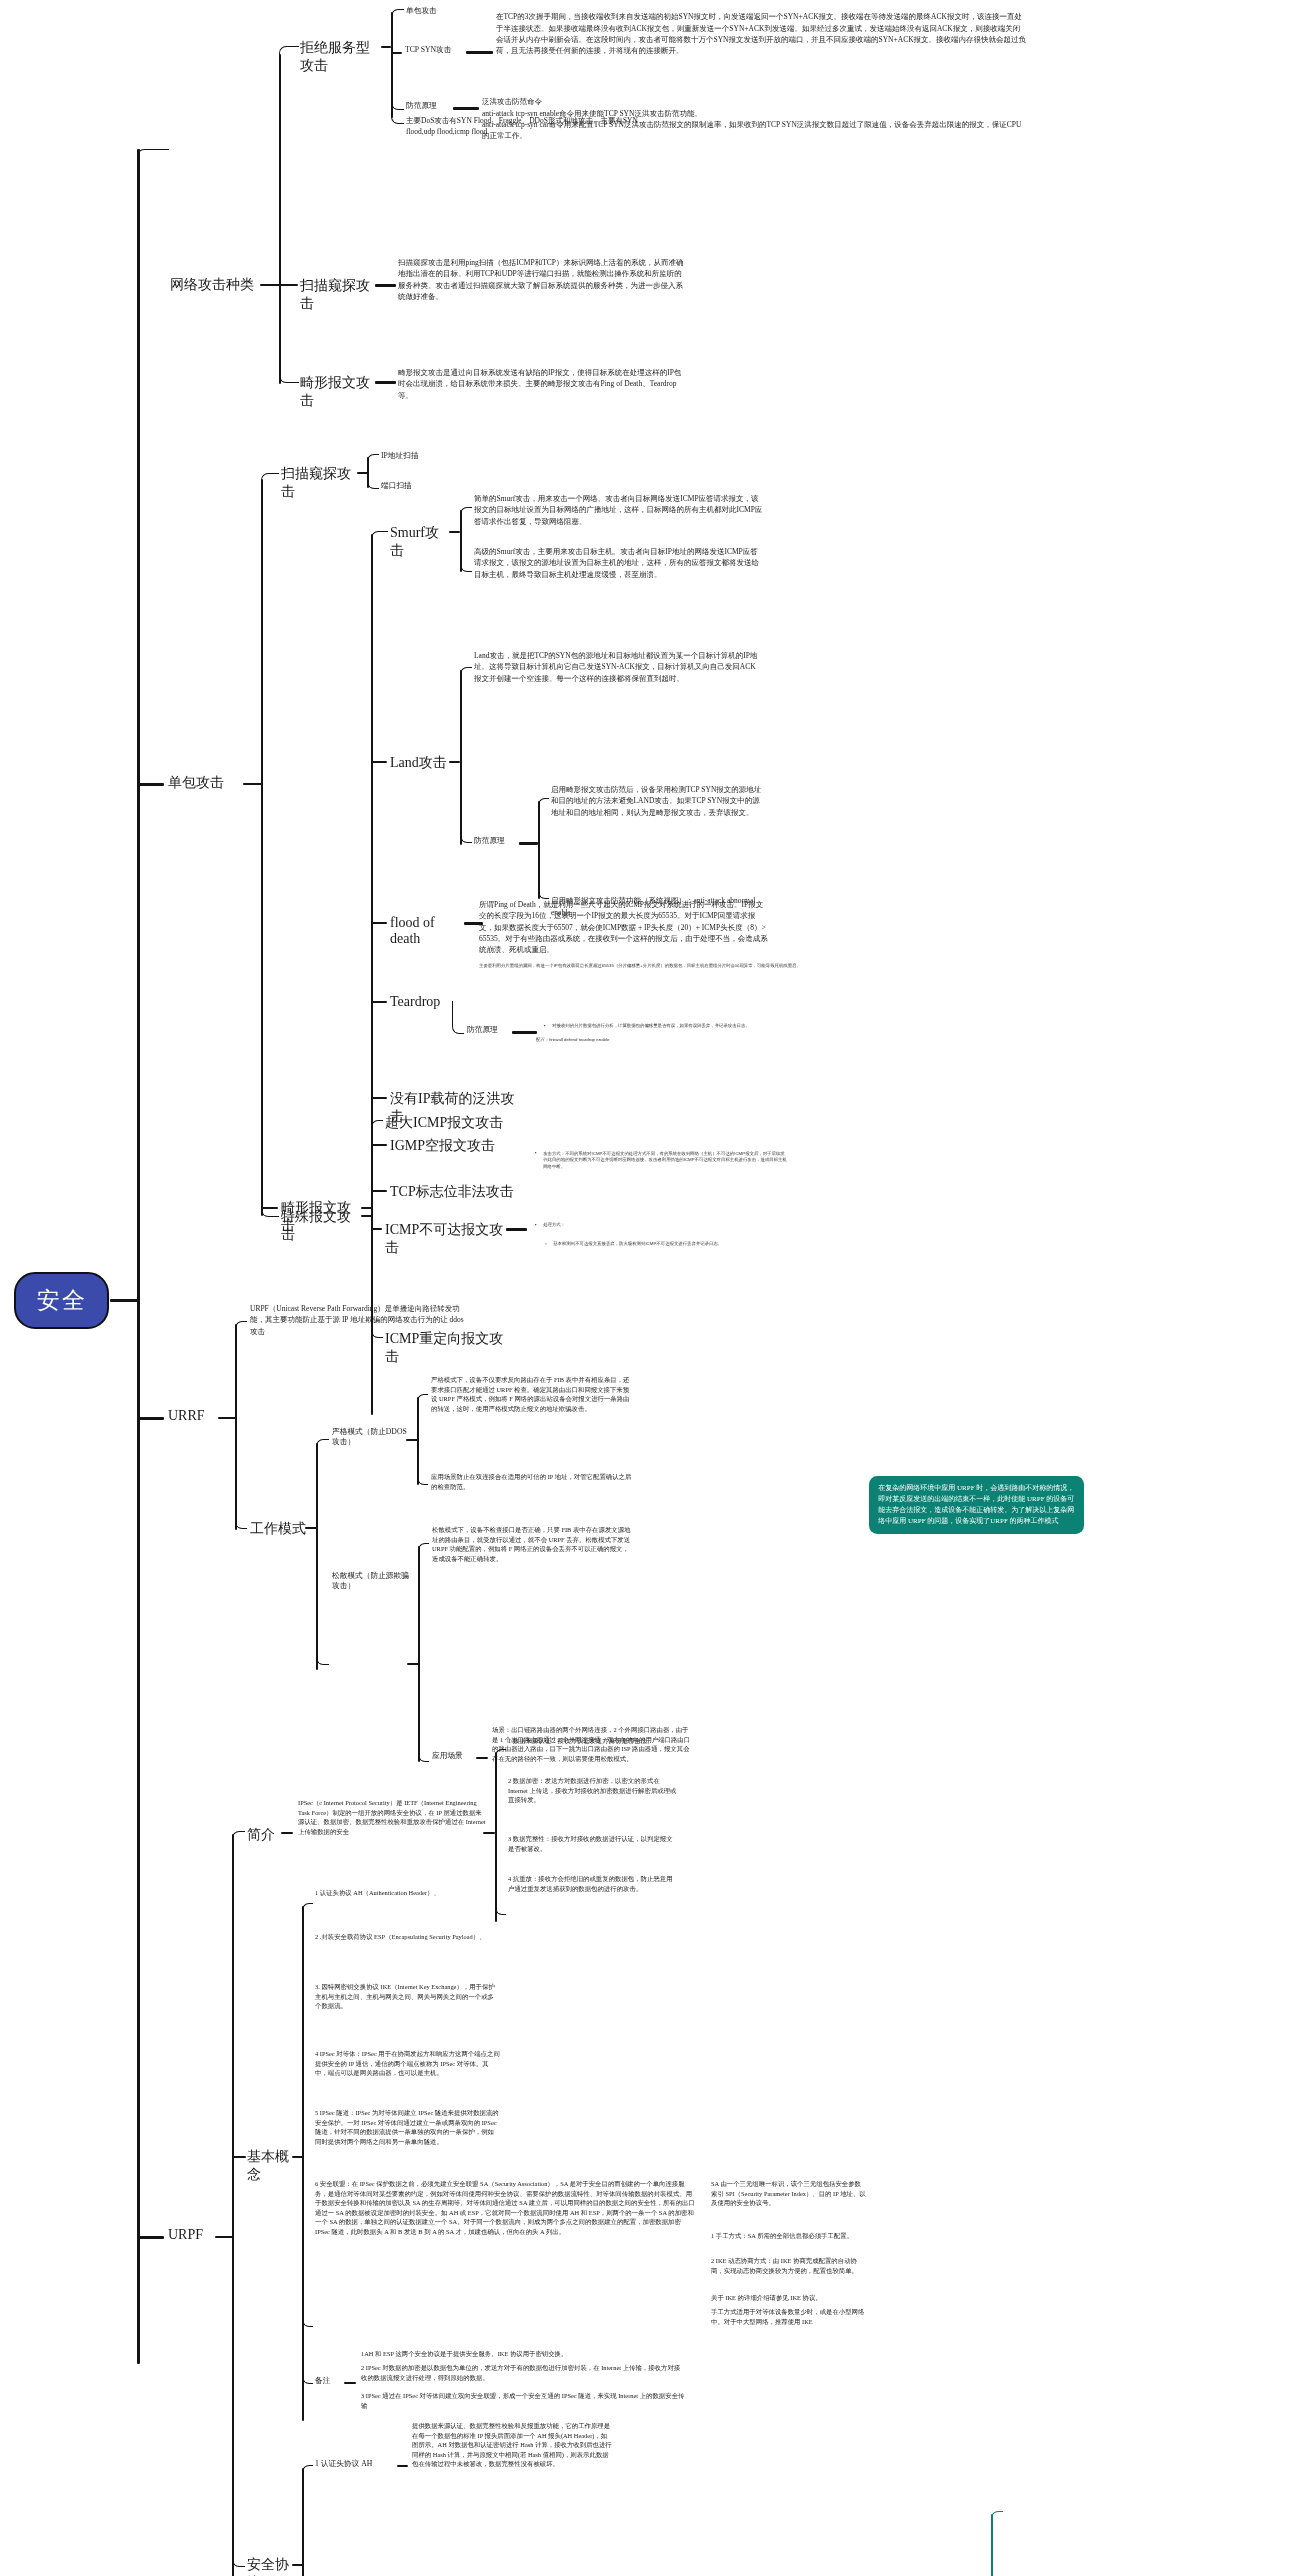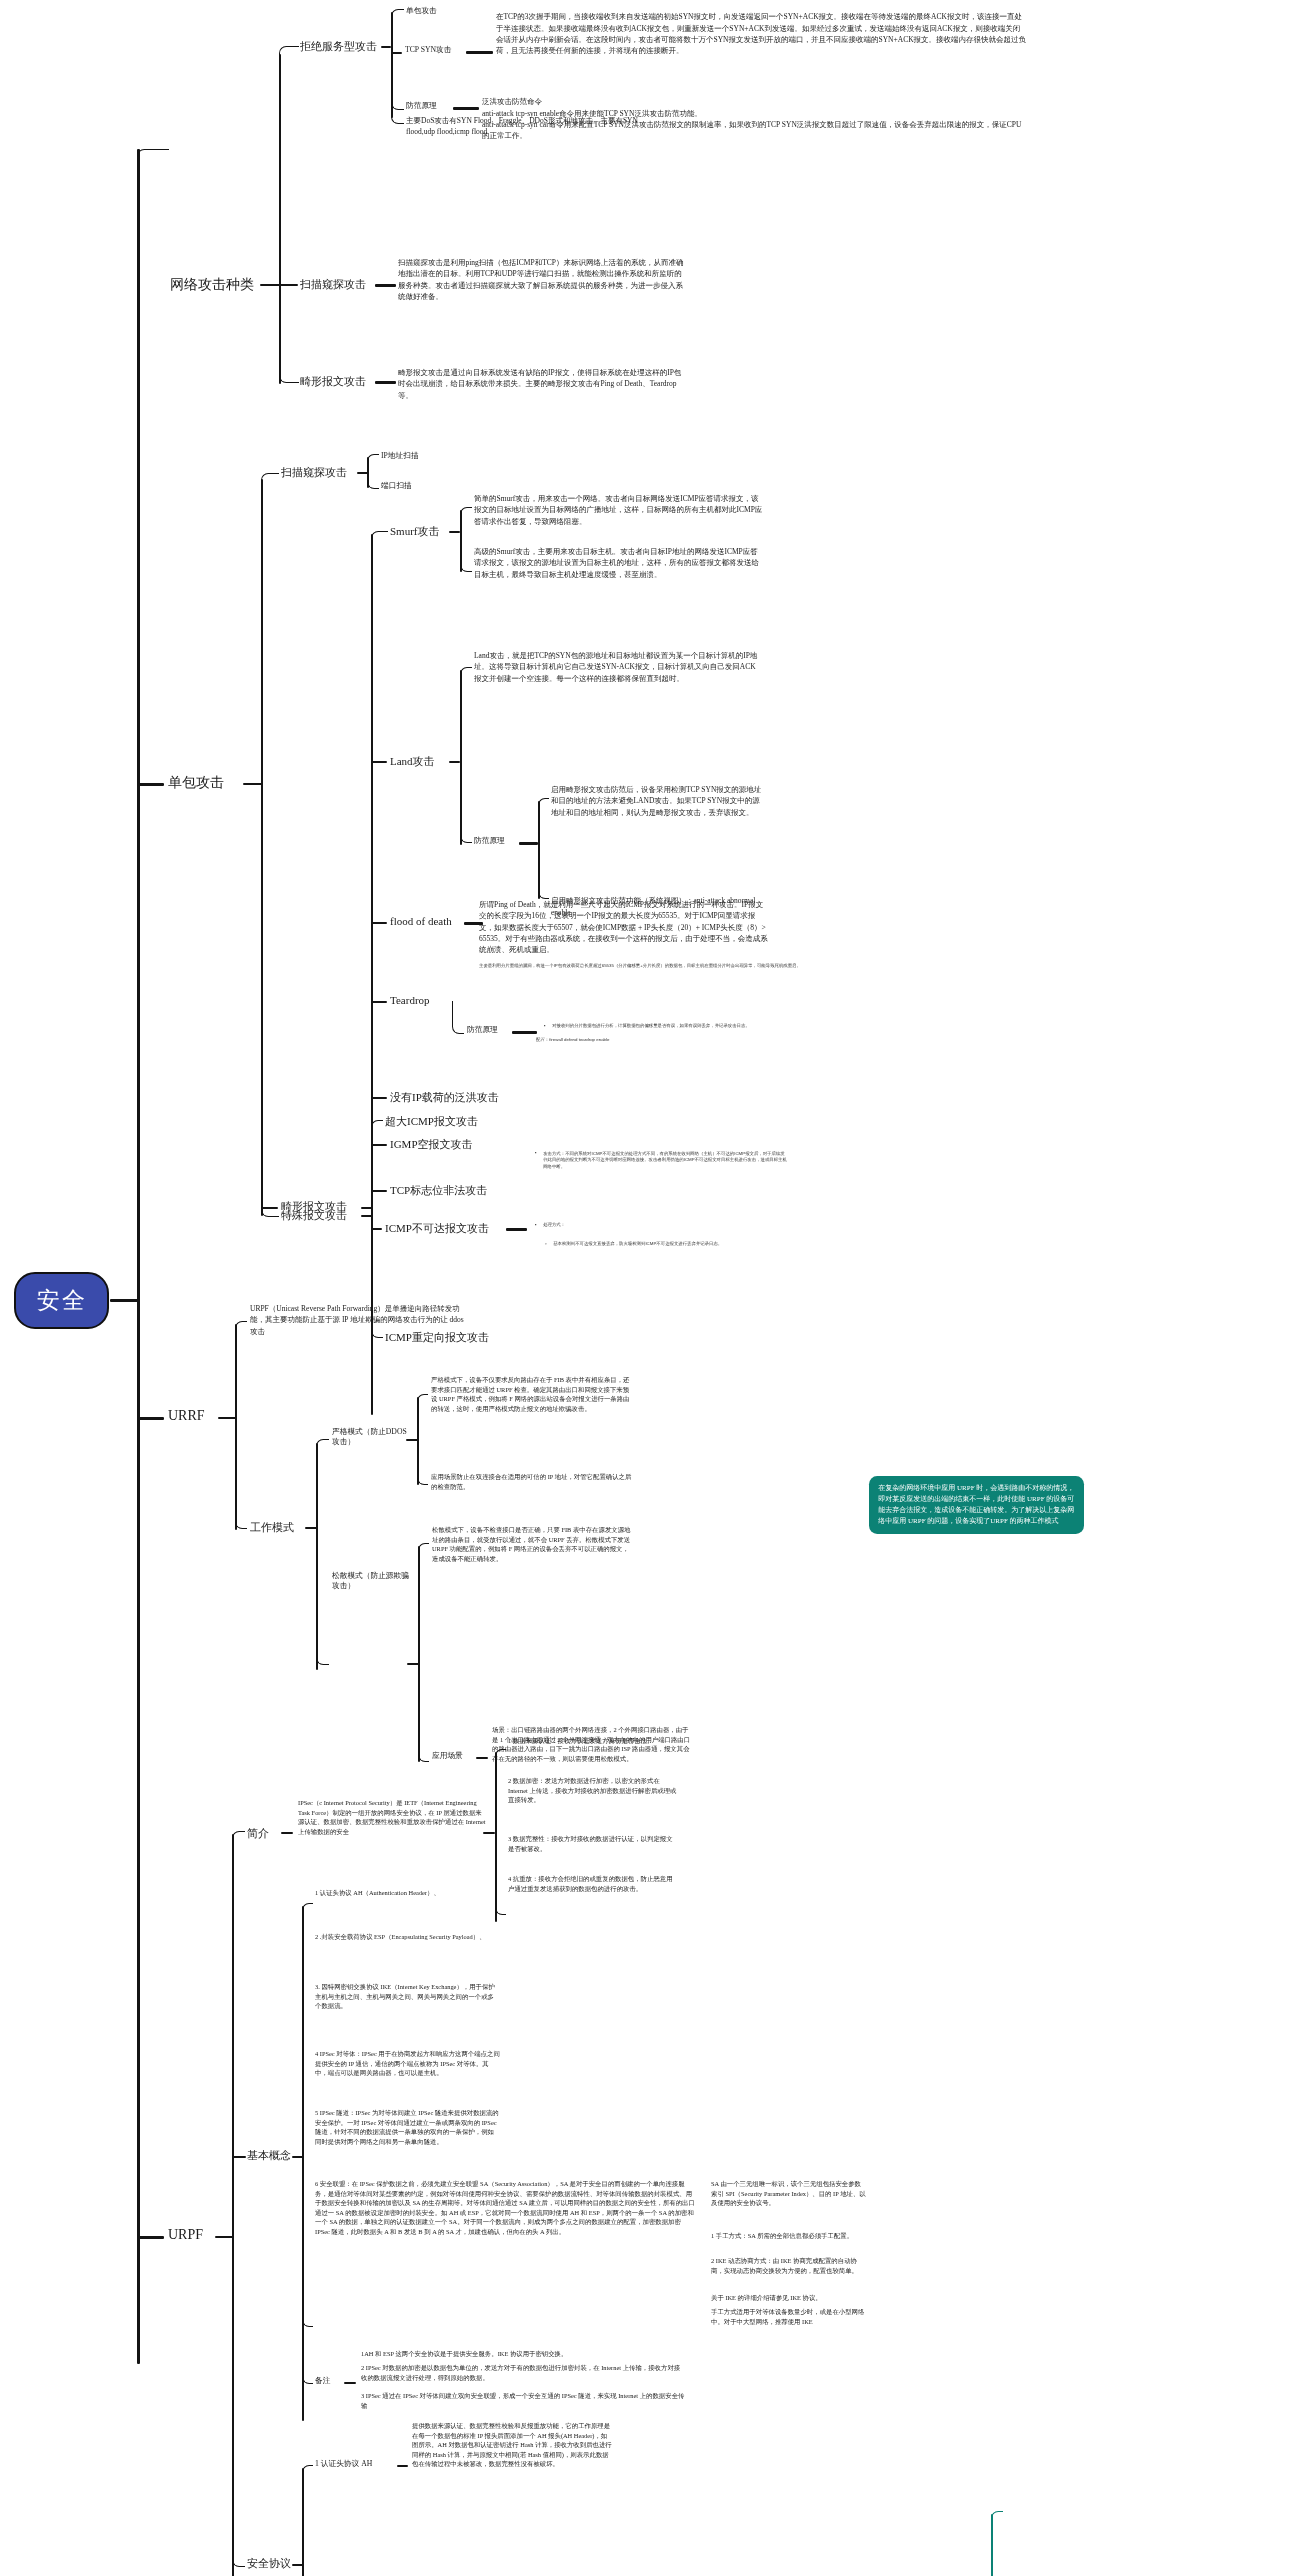--- a/index.html
+++ b/index.html
@@ -25,21 +25,21 @@
     font-size:23px;
     font-weight:400;
     display:flex;align-items:center;justify-content:center;
     letter-spacing:2.1px;
     font-family:"Liberation Sans","DejaVu Sans",sans-serif;
   }
 
   
   .l1{font-size:14px;font-family:"Liberation Serif",serif;}
   
-  .l2{font-size:11px;}
+  .l2{font-size:14px;}
   
   .l3{font-size:7.7px;}
   
   .para{font-size:7.5px;line-height:1.5;}
   .para-xs{font-size:4.4px;line-height:1.5;color:#333;
      font-family:"Liberation Sans","DejaVu Sans",sans-serif;}
 
   
   .vline{position:absolute;background:#141414;width:1.5px;border-radius:1px;}
   .hline{position:absolute;background:#141414;height:1.5px;border-radius:1px;}

